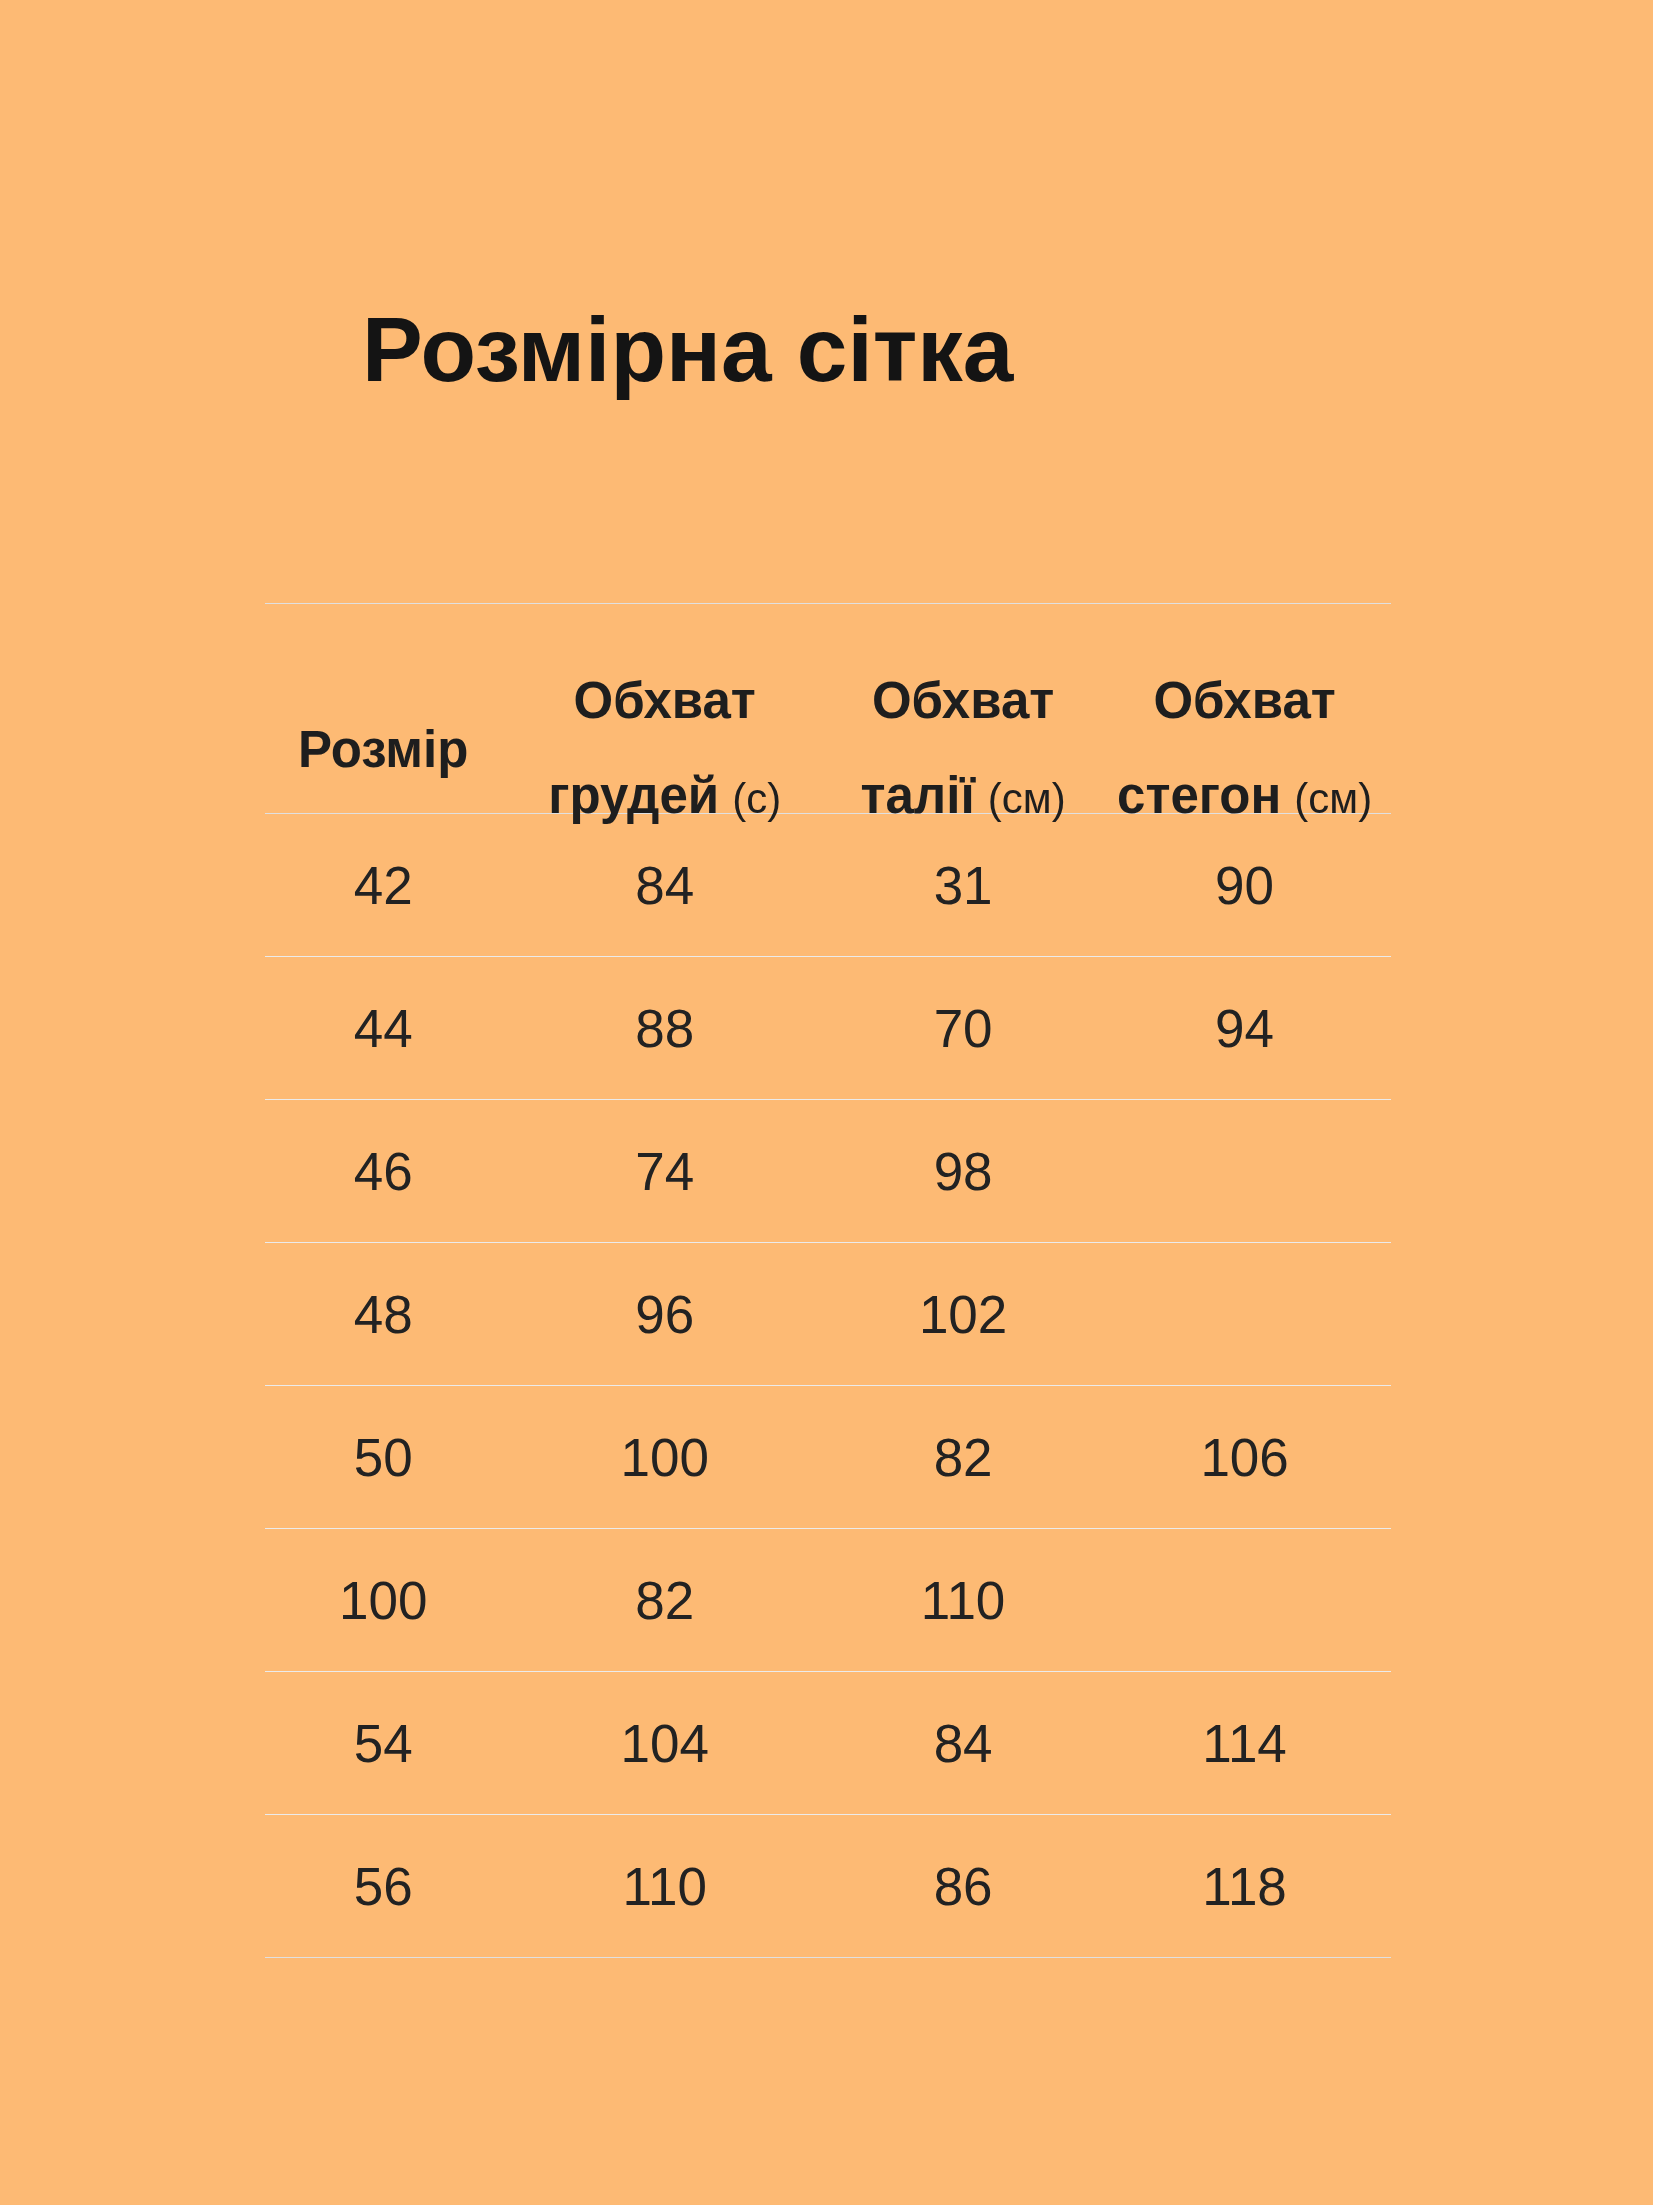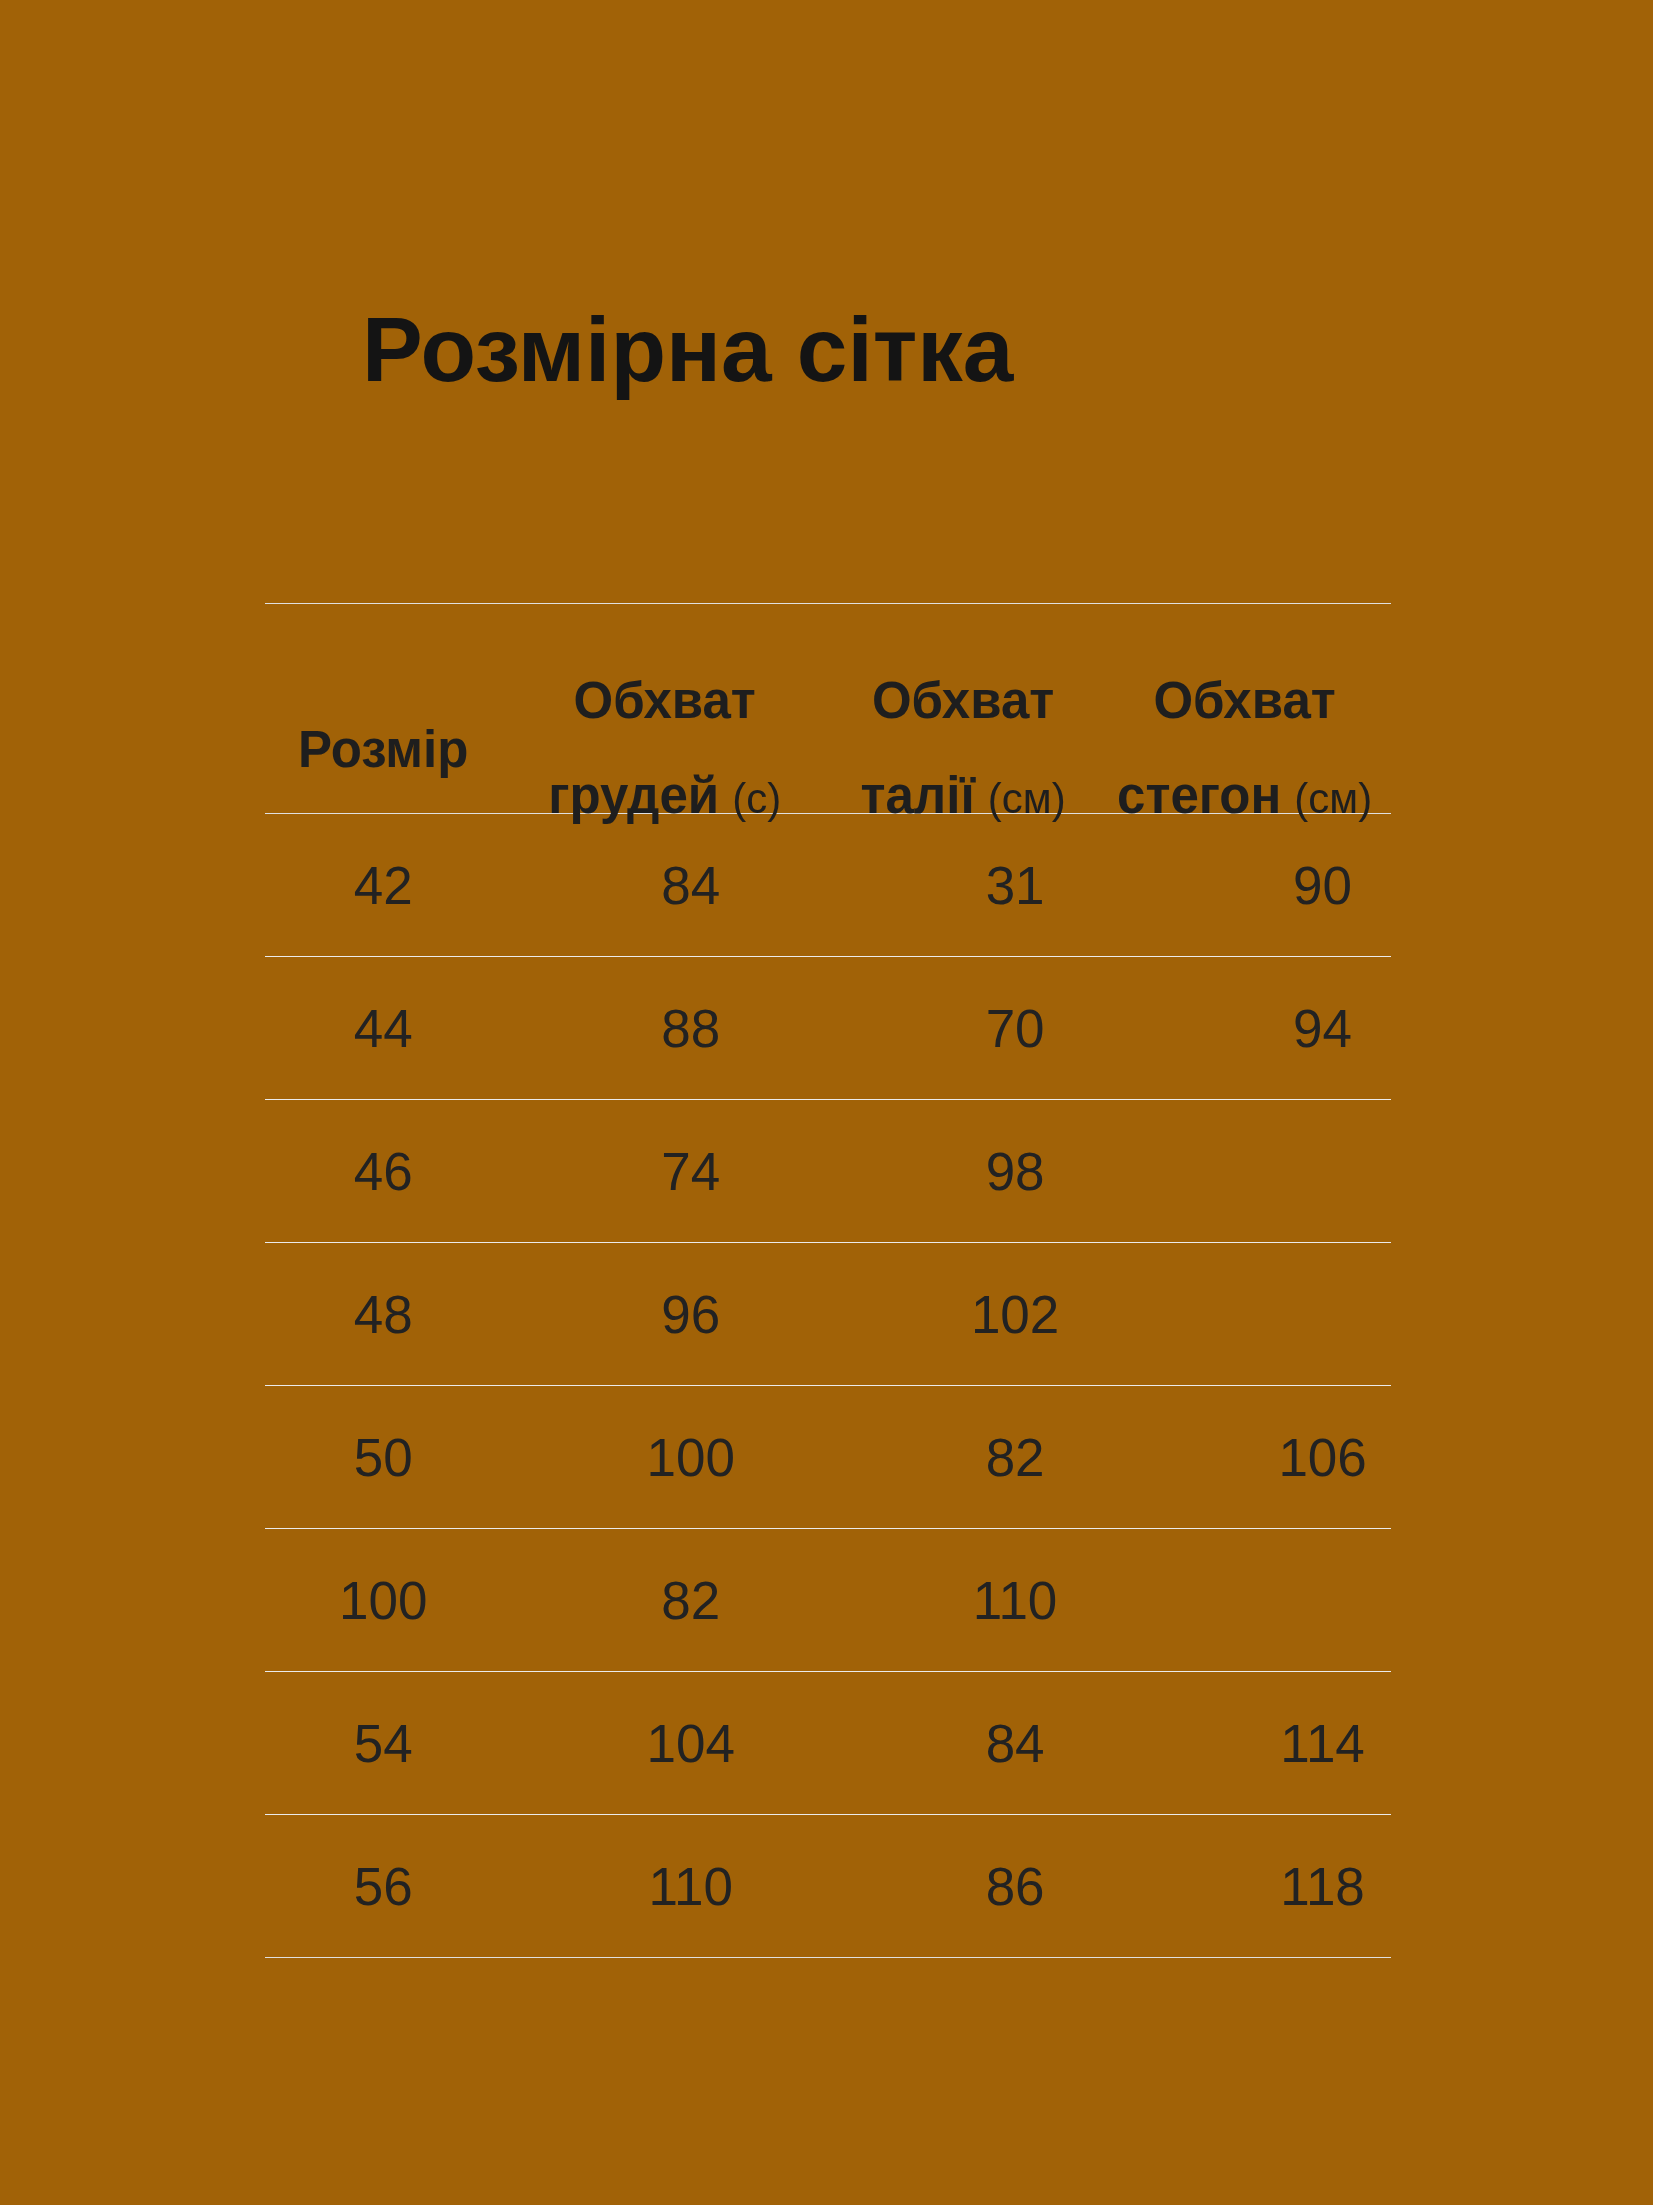--- a/index.html
+++ b/index.html
@@ -6,21 +6,21 @@
     --line-strong:#e0e0e0;
     --line-light:#ebebeb;
     --ink:#1e1e1e;
     --ink-title:#141414;
   }
   html,body{margin:0;padding:0;background:#ffffff;}
   .page{
     position:relative;
     width:1654px;
     height:2205px;
-    background:#a16207;
+    background:#fdba74;
     font-family:"Liberation Sans","DejaVu Sans",sans-serif;
     overflow:hidden;
   }
   .title{
     position:absolute;
     left:362px;
     top:288px;
     margin:0;
     font-size:91px;
     line-height:123px;
@@ -64,21 +64,20 @@
   .th-unit{
     font-weight:400;
     font-size:42px;
   }
   .tr{
     display:grid;
     grid-template-columns:21% 29% 24% 26%;
     height:143px;
     box-sizing:border-box;
     border-bottom:1.6px solid var(--line-light);
-    gap:26px;
   }
   .tr:last-child{border-bottom-color:var(--line-strong);}
   .td{
     display:flex;
     align-items:center;
     justify-content:center;
     font-size:53px;
     line-height:1;
     color:#222222;
   }

